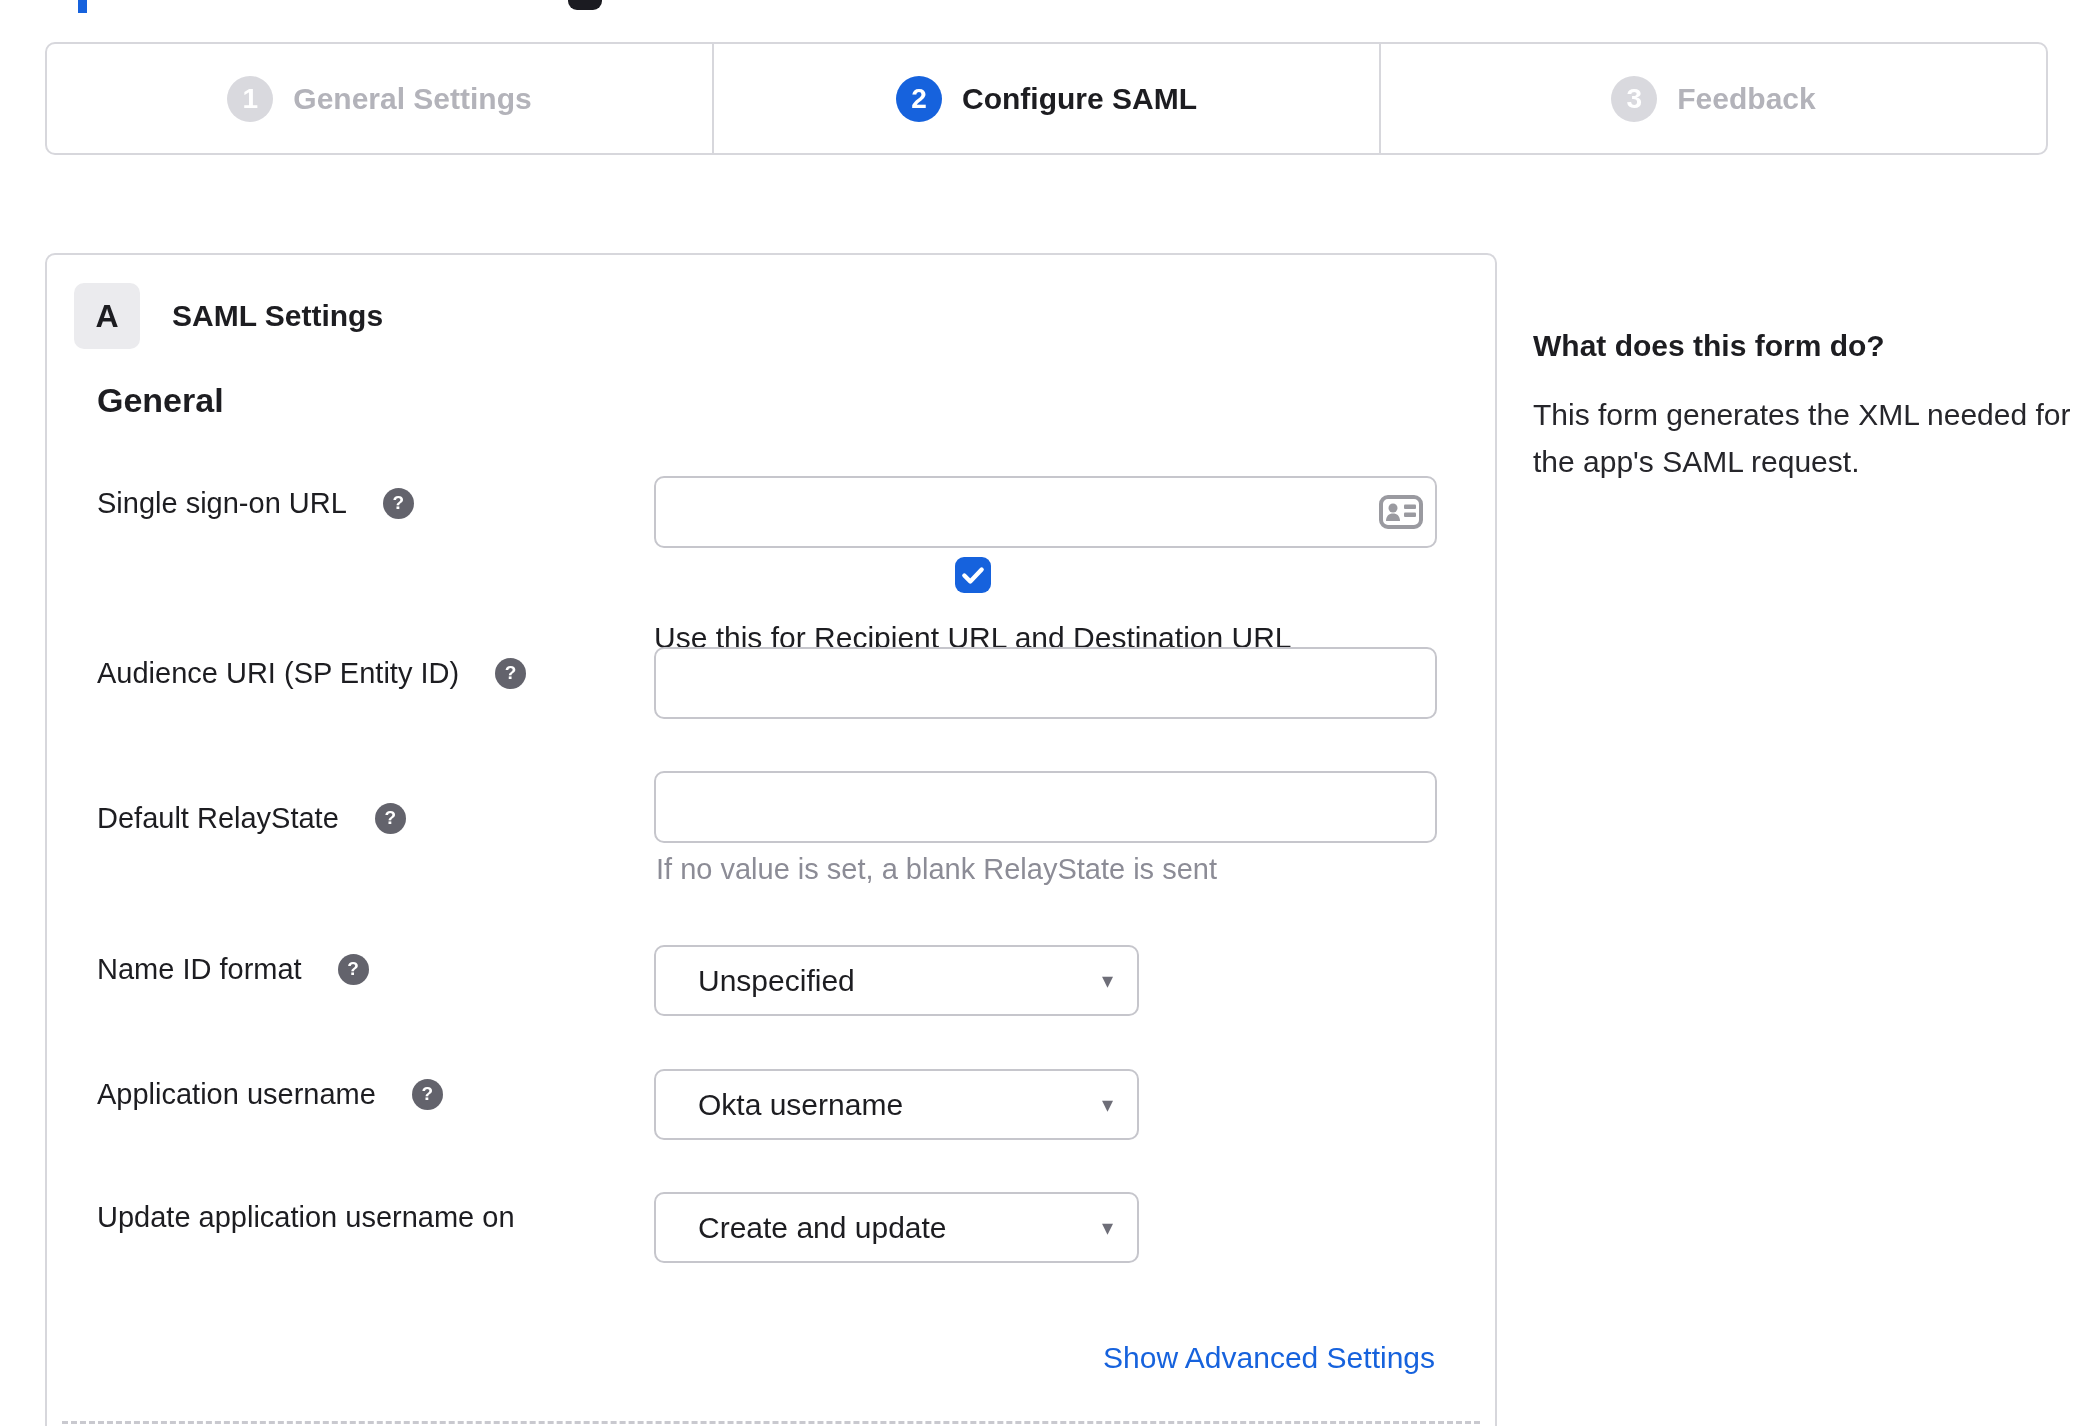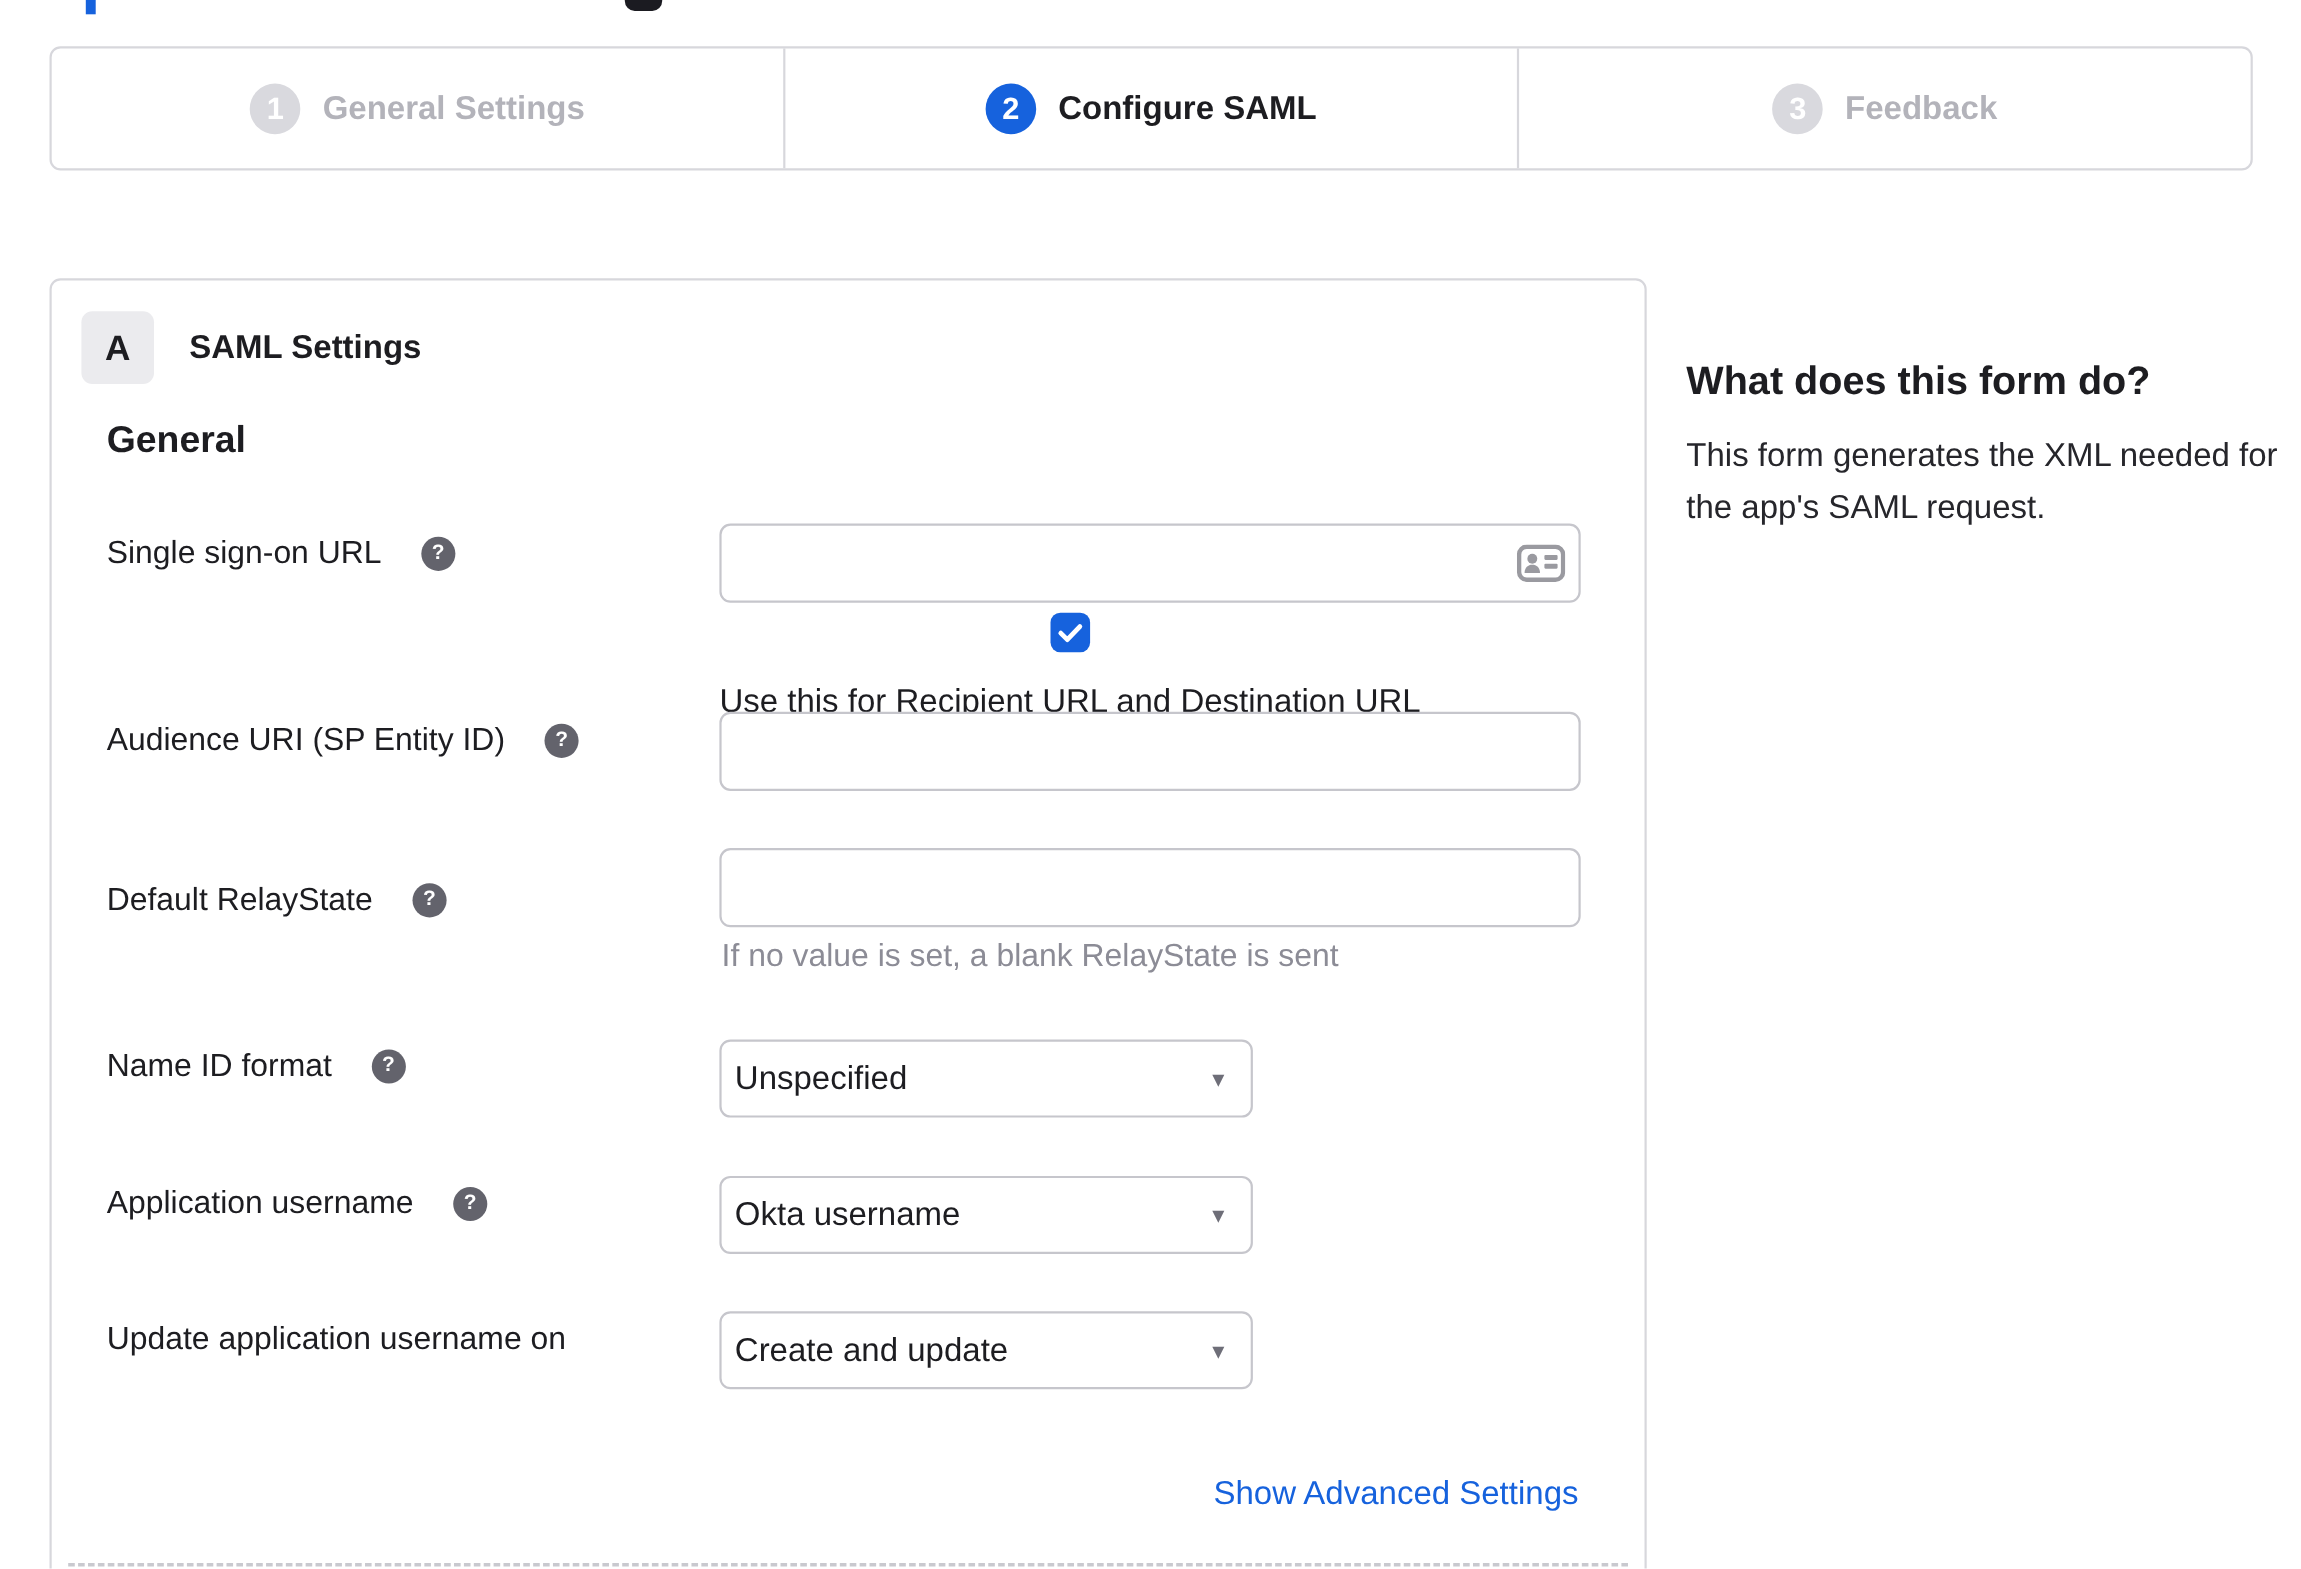--- a/index.html
+++ b/index.html
@@ -75,36 +75,36 @@
     display: flex; align-items: center; justify-content: center; cursor: pointer; flex: none;
   }
   .checkbox-label { font-size: 30px; color: #1d1d21; }
 
   .field-hint { position: absolute; left: 609px; font-size: 29px; color: #8c8c96; }
 
   .select {
     position: absolute; left: 607px; width: 485px; height: 71px;
     border: 2px solid #c6c6cc; border-radius: 10px; background: #fff;
     display: flex; align-items: center; justify-content: space-between;
-    padding: 0 24px 0 12px; font-size: 30px; color: #1d1d21; cursor: pointer;
+    padding: 0 24px 0 42px; font-size: 30px; color: #1d1d21; cursor: pointer;
   }
   .select .caret { font-size: 22px; color: #6e6e78; }
 
   .advanced-link {
     position: absolute; right: 60px; top: 1086px;
     font-size: 30px; color: #1662dd; text-decoration: none; cursor: pointer;
   }
   .dashed-divider {
     position: absolute; left: 15px; right: 15px; top: 1166px; height: 0;
     border-top: 3px dashed #c9c9cf;
   }
 
   
   .sidebar { position: absolute; left: 1533px; top: 322px; width: 558px; }
-  .sidebar h3 { margin: 0 0 22px 0; font-size: 36px; font-weight: 700; line-height: 47px; color: #1d1d21; }
+  .sidebar h3 { margin: 0 0 22px 0; font-size: 30px; font-weight: 700; line-height: 47px; color: #1d1d21; }
   .sidebar p { margin: 0 0 58px 0; font-size: 30px; line-height: 47px; color: #26262b; }
 </style>
 </head>
 <body>
 
 <div class="frag-blue"></div>
 <div class="frag-dark"></div>
 
 <div class="stepper">
   <div class="step">

